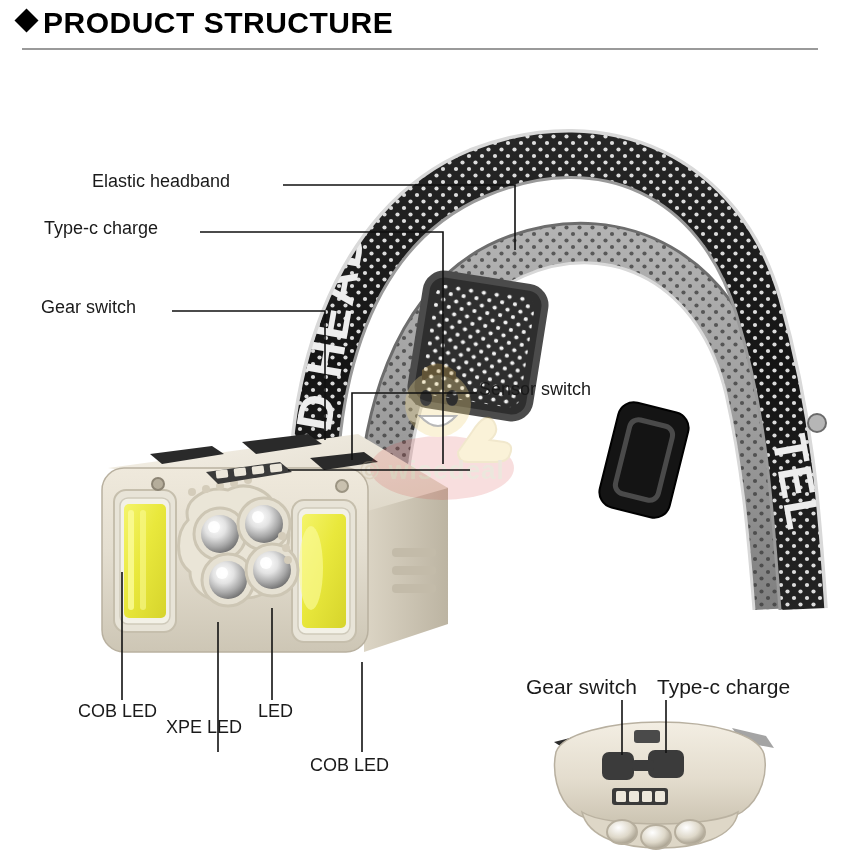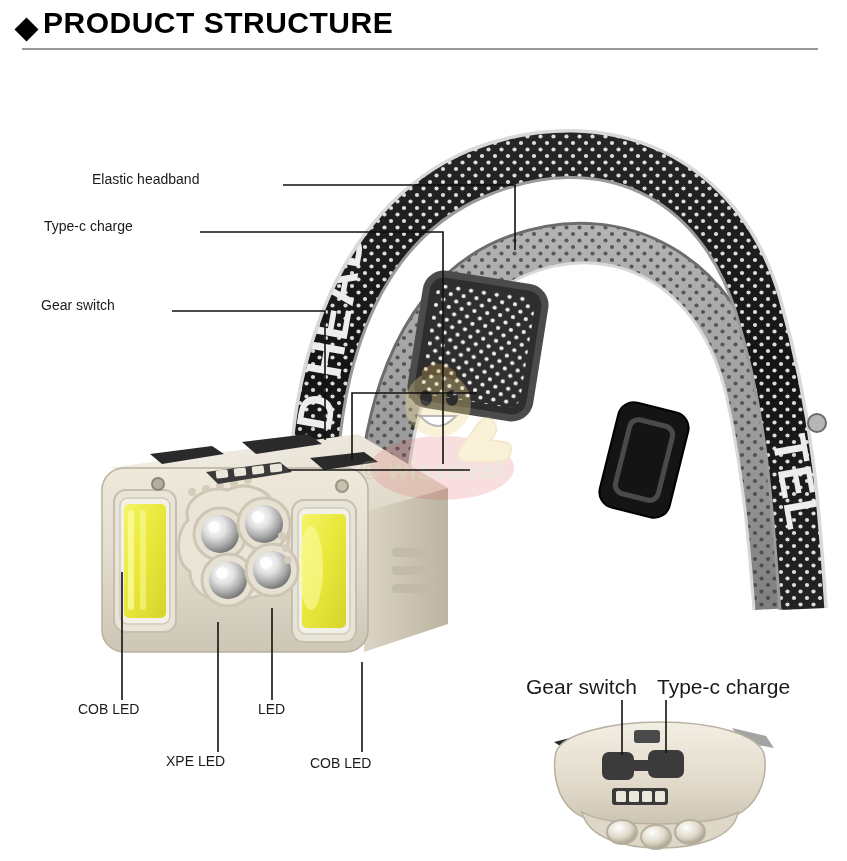--- a/index.html
+++ b/index.html
@@ -6,37 +6,37 @@
   * { box-sizing: border-box; margin: 0; padding: 0; }
   html, body {
     width: 847px; height: 861px;
     background: #ffffff;
     font-family: "Liberation Sans", sans-serif;
     overflow: hidden;
   }
   #stage { position: relative; width: 847px; height: 861px; background:#fff; }
 
   
-  .hdr { position:absolute; left:18px; top:8px; display:flex; align-items:flex-end; gap:8px; }
+  .hdr { position:absolute; left:18px; top:8px; display:flex; align-items:flex-start; gap:8px; }
   .hdr-diamond {
     width:17px; height:17px; background:#000;
     transform: rotate(45deg); margin-top:4px;
   }
   .hdr-title {
     font-size:30px; font-weight:bold; letter-spacing:0.5px;
     color:#000; line-height:1; font-family:"Liberation Sans", sans-serif;
   }
   .hdr-rule {
     position:absolute; left:22px; top:48px; width:796px; height:2px;
     background:#9a9a9a;
   }
 
   
   .lbl {
-    position:absolute; font-size:14px; color:#1a1a1a;
+    position:absolute; font-size:18px; color:#1a1a1a;
     white-space:nowrap; line-height:1.05;
     font-family:"Liberation Sans", sans-serif;
   }
   .lbl.small { font-size:21px; }
 
   
   svg.leaders { position:absolute; left:0; top:0; width:847px; height:861px; pointer-events:none; }
   svg.leaders line, svg.leaders polyline { stroke:#111; stroke-width:1.6; fill:none; }
 
   
@@ -330,25 +330,26 @@
 
     <polyline points="666,700 666,753"></polyline>
   </svg>
 
   <div class="lbl" style="left:92px; top:172px;">Elastic headband</div>
 
   <div class="lbl" style="left:44px; top:219px;">Type-c charge</div>
 
   <div class="lbl" style="left:41px; top:298px;">Gear switch</div>
 
+  <div class="lbl" style="left:479px; top:380px;">Sensor switch</div>
 
 
   <div class="lbl" style="left:78px; top:702px;">COB LED</div>
 
-  <div class="lbl" style="left:166px; top:754px;">XPE LED</div>
+  <div class="lbl" style="left:166px; top:718px;">XPE LED</div>
 
   <div class="lbl" style="left:258px; top:702px;">LED</div>
 
   <div class="lbl" style="left:310px; top:756px;">COB LED</div>
 
   <div class="lbl small" style="left:526px; top:676px;">Gear switch</div>
 
   <div class="lbl small" style="left:657px; top:676px;">Type-c charge</div>
 
 </div>

